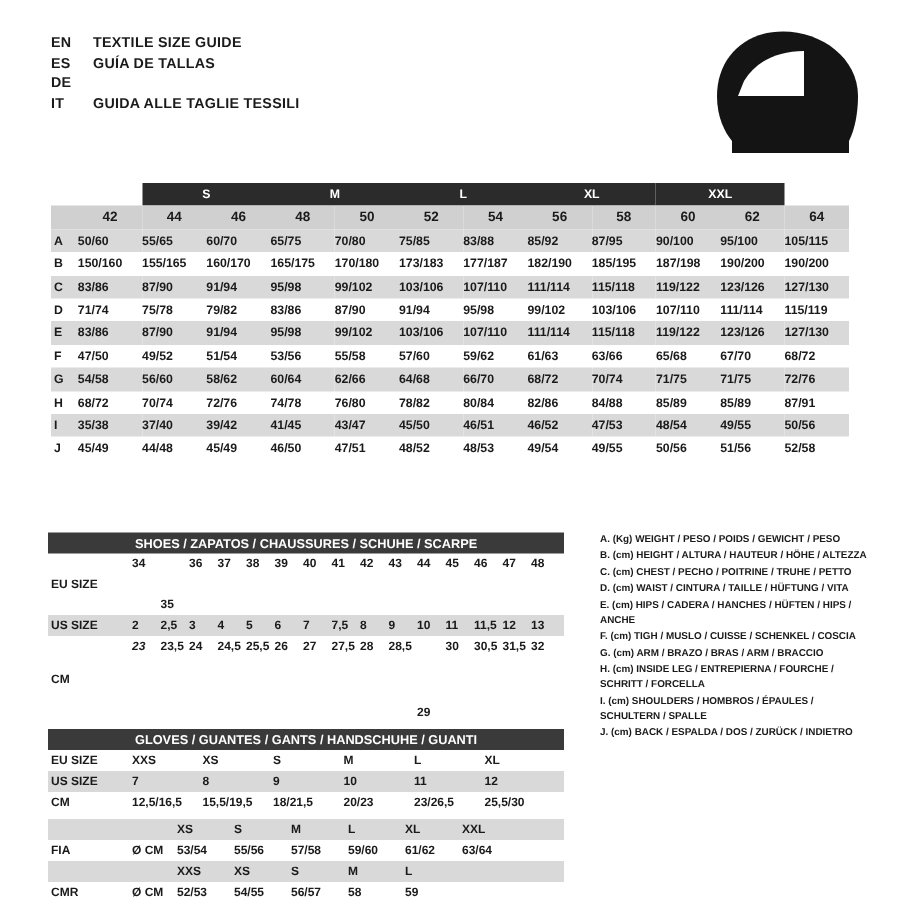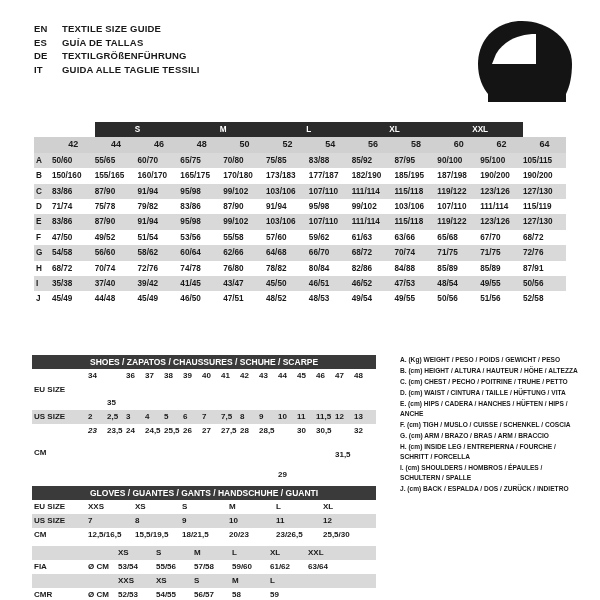--- a/index.html
+++ b/index.html
@@ -71,21 +71,20 @@
     <div class="row">
         <div class="code">EN</div>
         <div class="txt">TEXTILE SIZE GUIDE</div>
       </div>
     <div class="row">
         <div class="code">ES</div>
         <div class="txt">GUÍA DE TALLAS</div>
       </div>
     <div class="row">
         <div class="code">DE</div>
-        <div class="txt">TEXTILGRÖßENFÜHRUNG</div>
       </div>
     <div class="row">
         <div class="code">IT</div>
         <div class="txt">GUIDA ALLE TAGLIE TESSILI</div>
       </div>
   </div>
 
   <div class="helmet">
     <svg width="100" height="86" viewBox="0 0 100 86">
       <path d="M50 3 C24 3 6 21 6 46 c0 14 5 24 10 30 l78 0 c4 -8 6 -19 6 -30 C100 21 76 3 50 3 Z" fill="#141414"></path>
@@ -334,21 +333,21 @@
                 <span style="width: 19px;">24,5</span>
                 <span style="width: 19px;">25,5</span>
                 <span style="width: 19px;">26</span>
                 <span style="width: 19px;">27</span>
                 <span style="width: 19px;">27,5</span>
                 <span style="width: 19px;">28</span>
                 <span style="width: 19px;">28,5</span>
                 <span style="width: 19px; margin-top: 44px;">29</span>
                 <span style="width: 19px;">30</span>
                 <span style="width: 19px;">30,5</span>
-                <span style="width: 19px; margin-top: 24px;">31,5</span>
+                <span style="width: 19px;">31,5</span>
                 <span style="width: 19px;">32</span>
               </div>
             </td>
           </tr>
       </tbody>
     </table>
 
     <table class="ltable" style="margin-top:4px;">
       <tbody>
         <tr class="titlebar">

